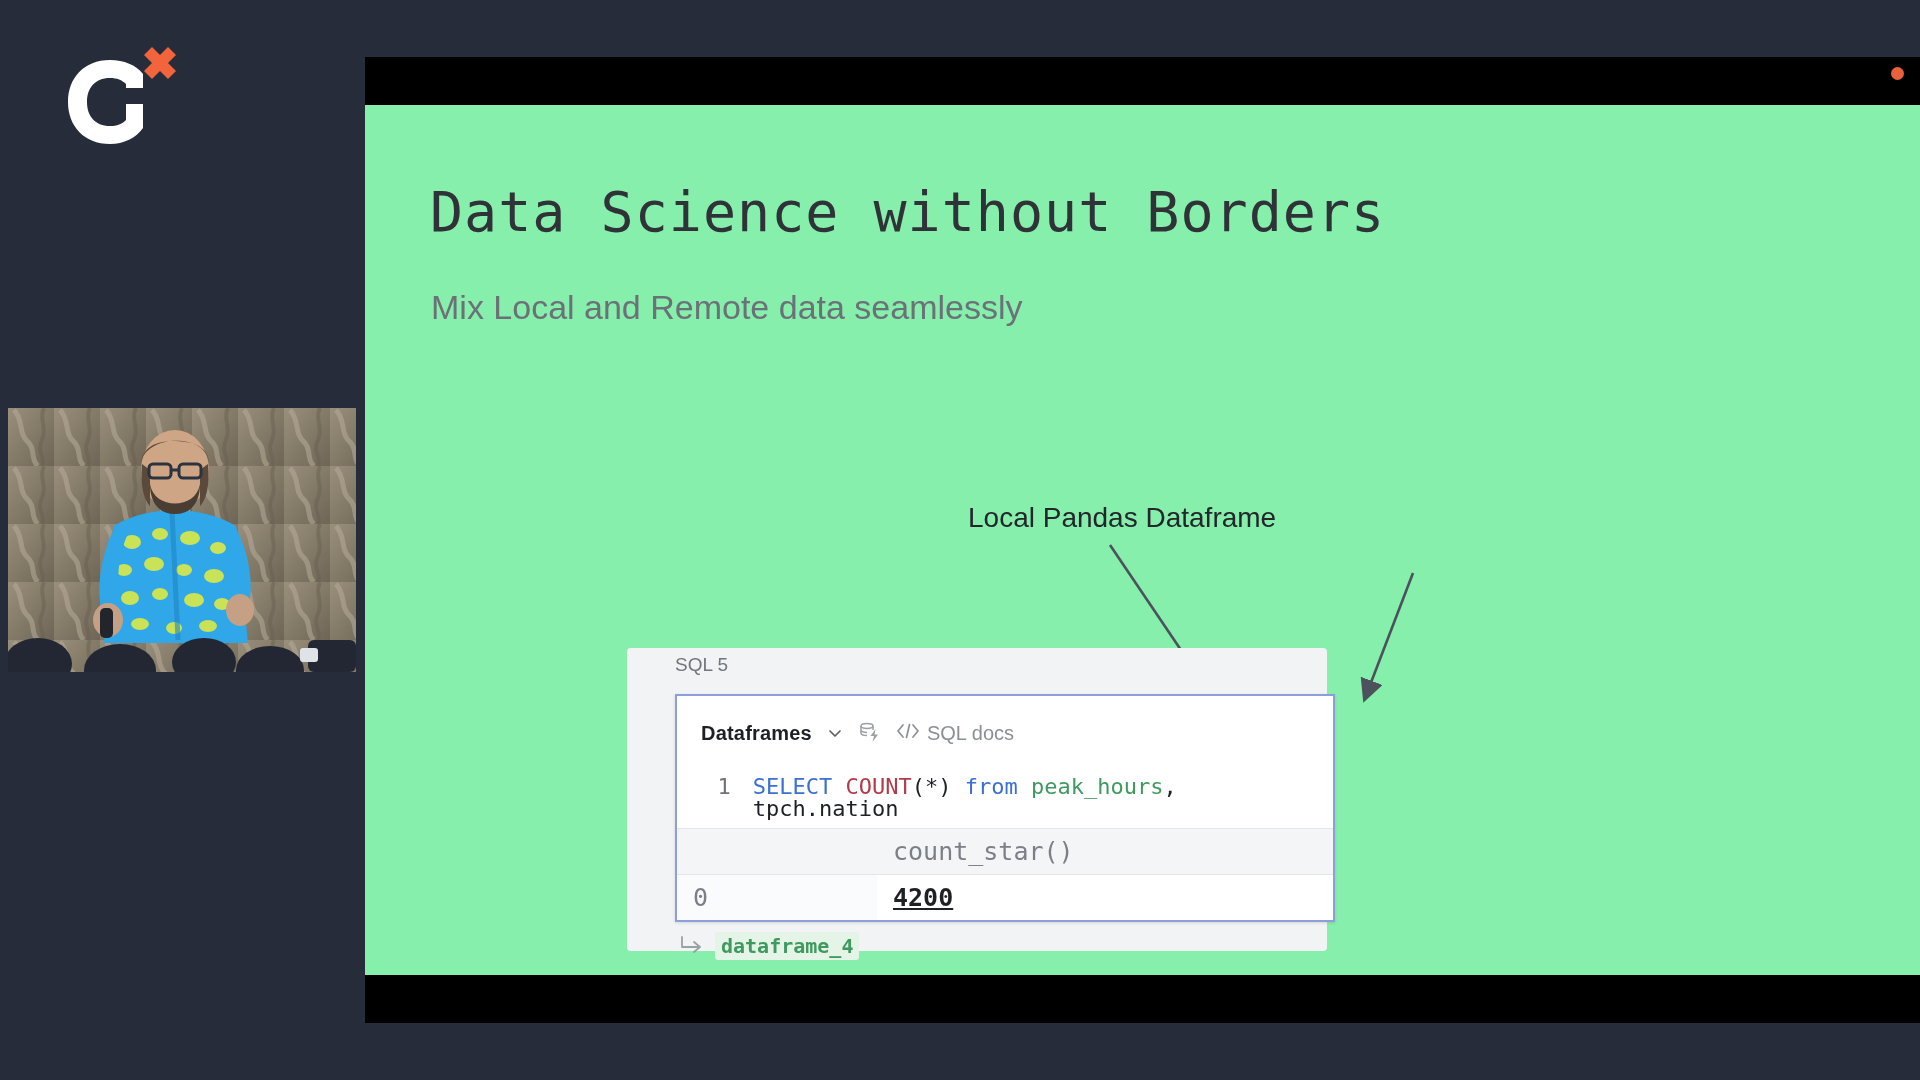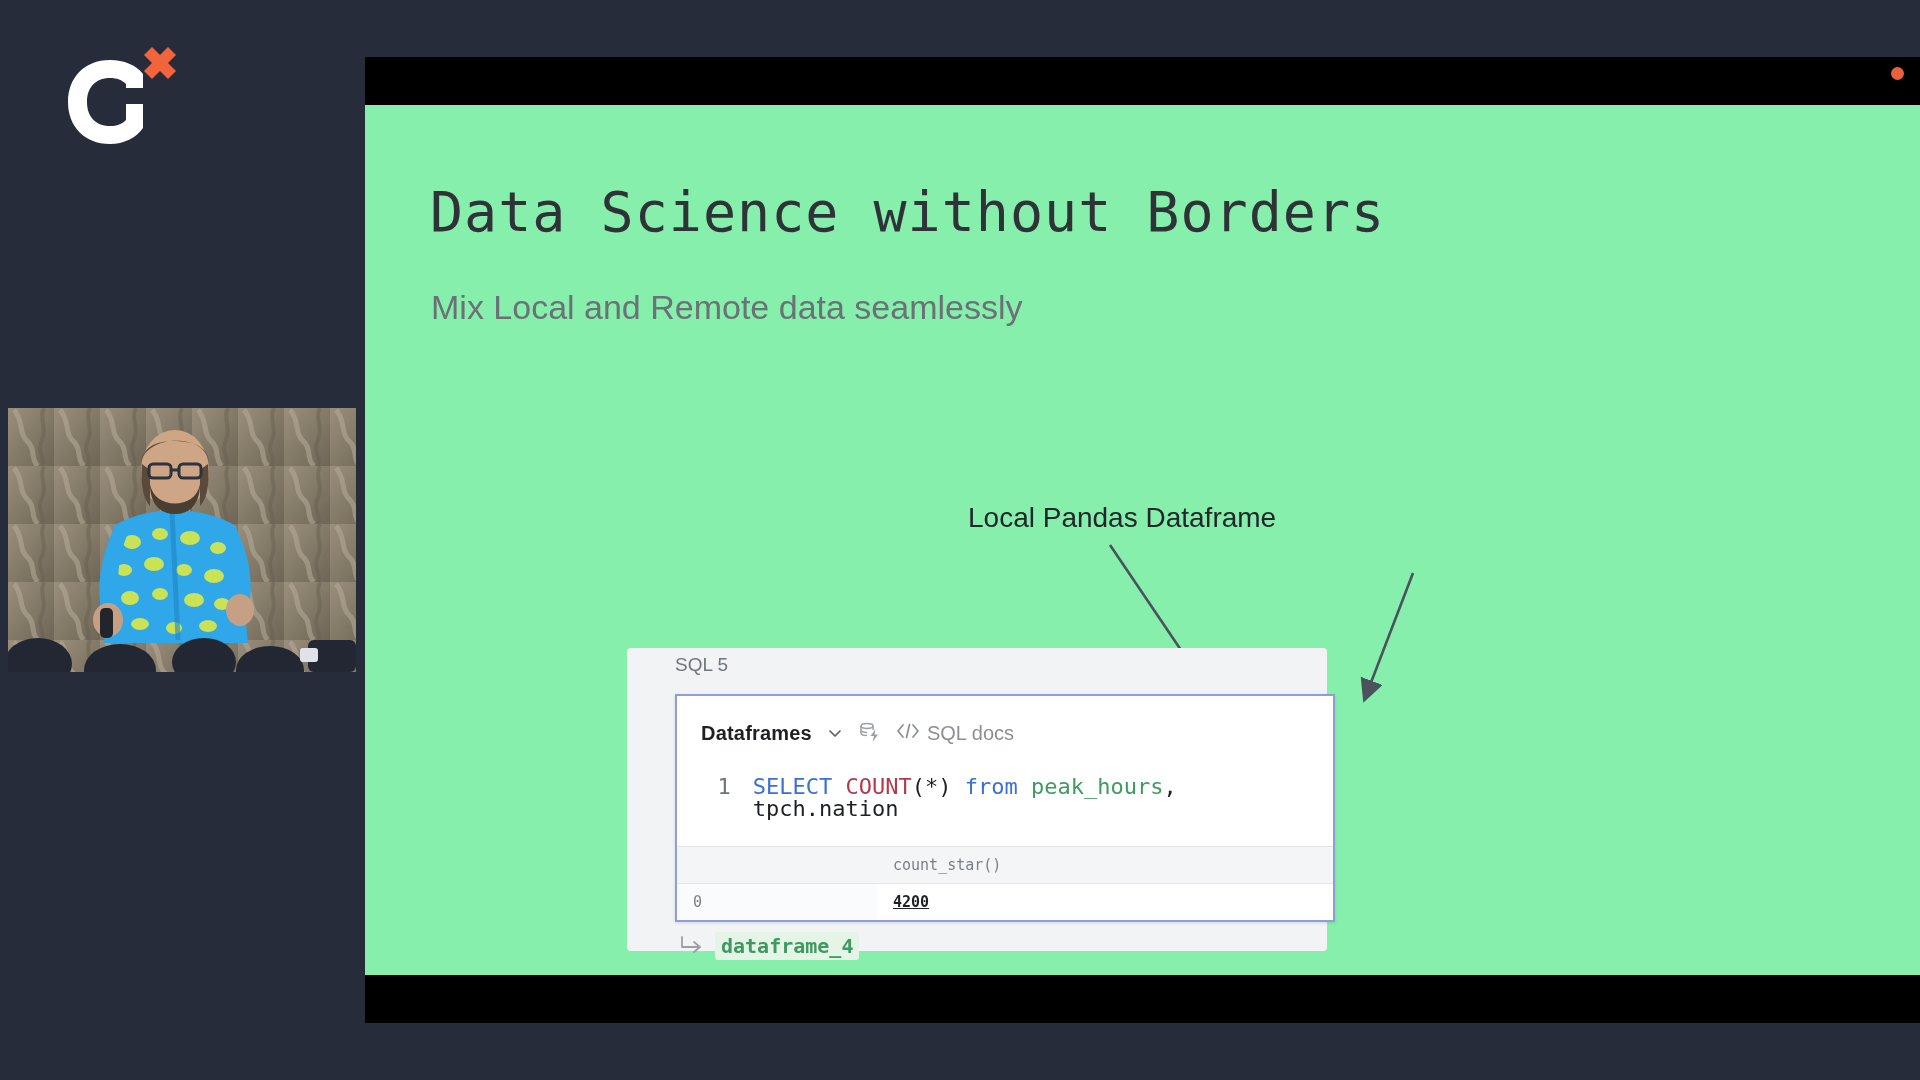--- a/index.html
+++ b/index.html
@@ -98,21 +98,21 @@
   .tok-fn  { color:#b33a4a; }
   .tok-pl  { color:#1d2024; }
   .tok-tbl { color:#3f9a5f; }
 
   .preview-note {
     padding:26px 0 0 22px; font-size:19px; color:#6e737a;
   }
 
   .res-table {
     position:absolute; left:0; bottom:0; width:100%;
-    border-collapse:collapse; font-size:15px;
+    border-collapse:collapse; font-size:25px;
   }
   .res-table th, .res-table td {
     text-align:left; padding:8px 0 8px 16px; font-weight:400;
   }
   .res-head th {
     background:#f4f5f7; color:#7b8088;
     font-family:"DejaVu Sans Mono","Liberation Mono", monospace;
     border-top:1px solid #e3e5e8; border-bottom:1px solid #e3e5e8;
     height:37px;
   }

